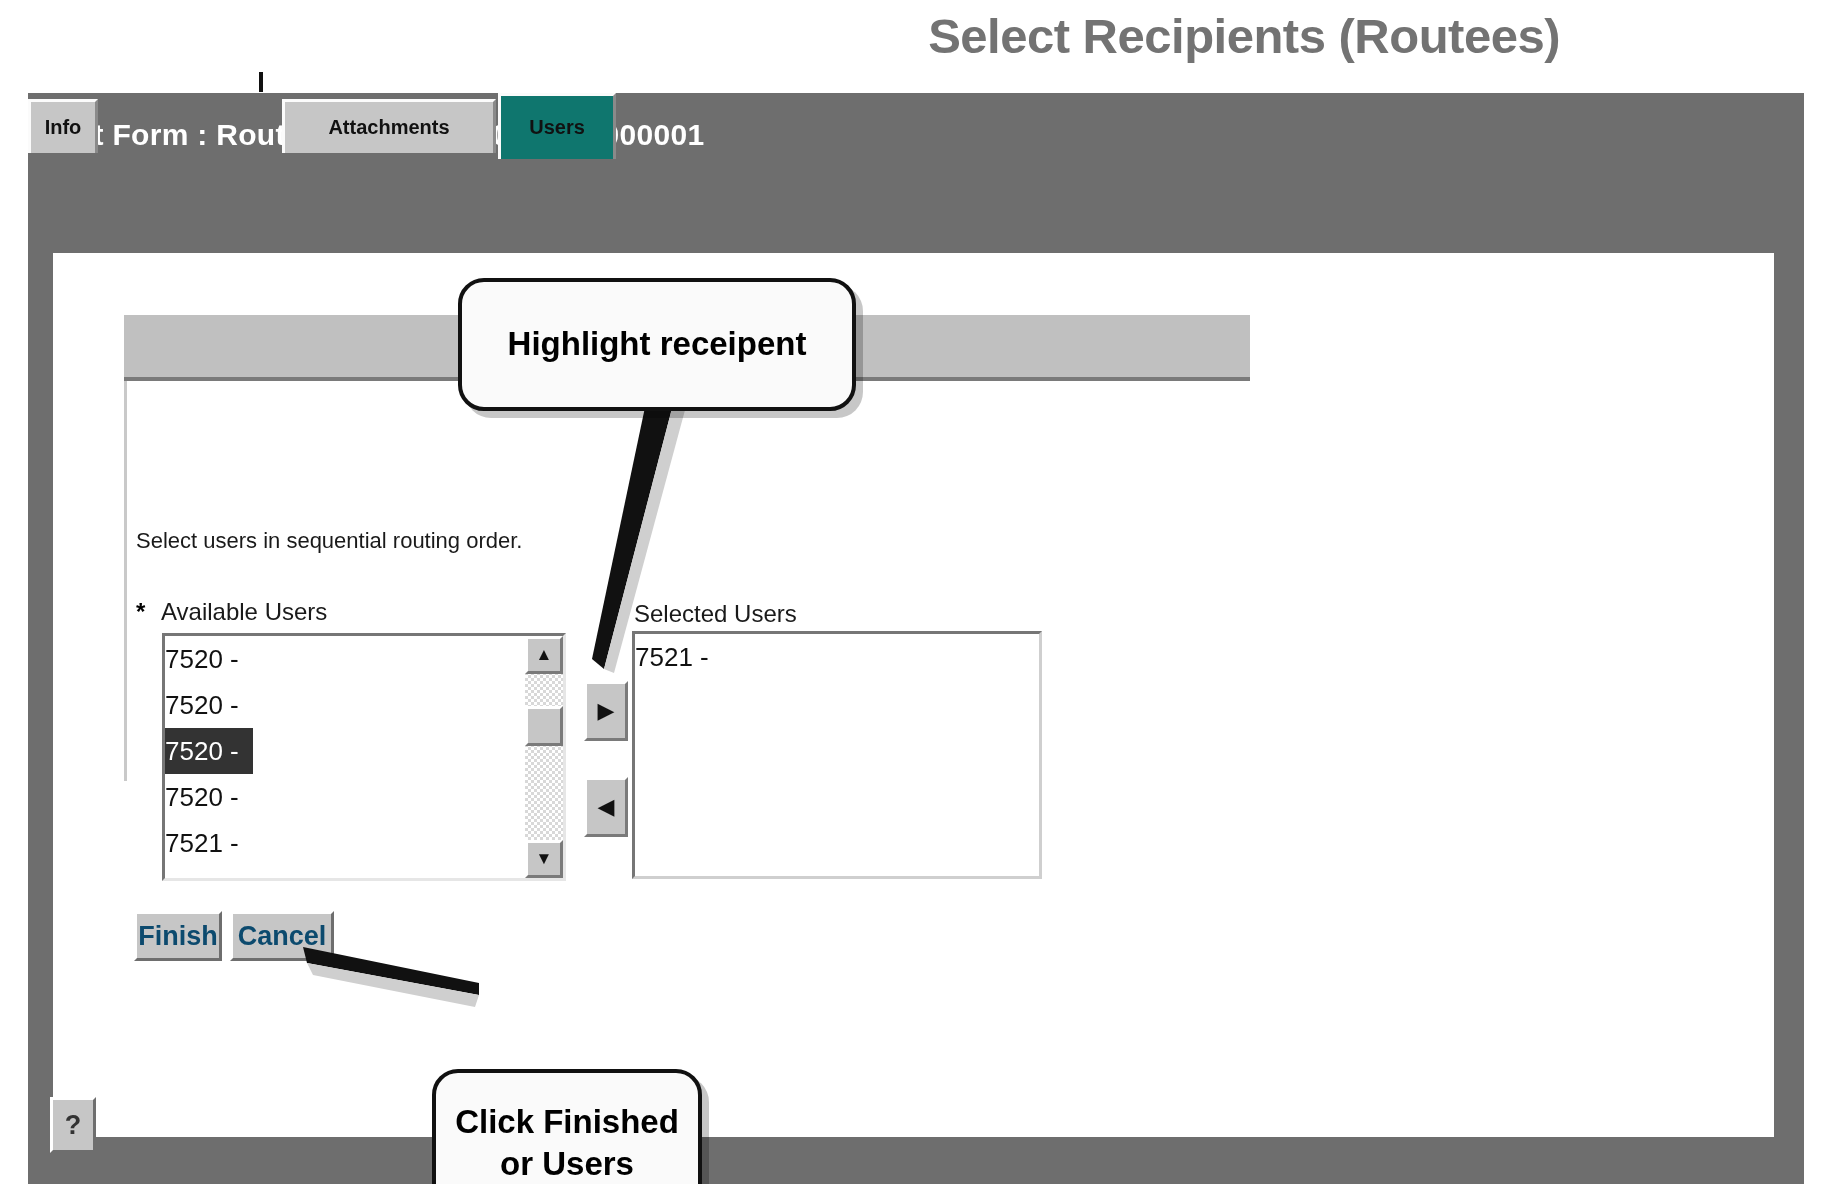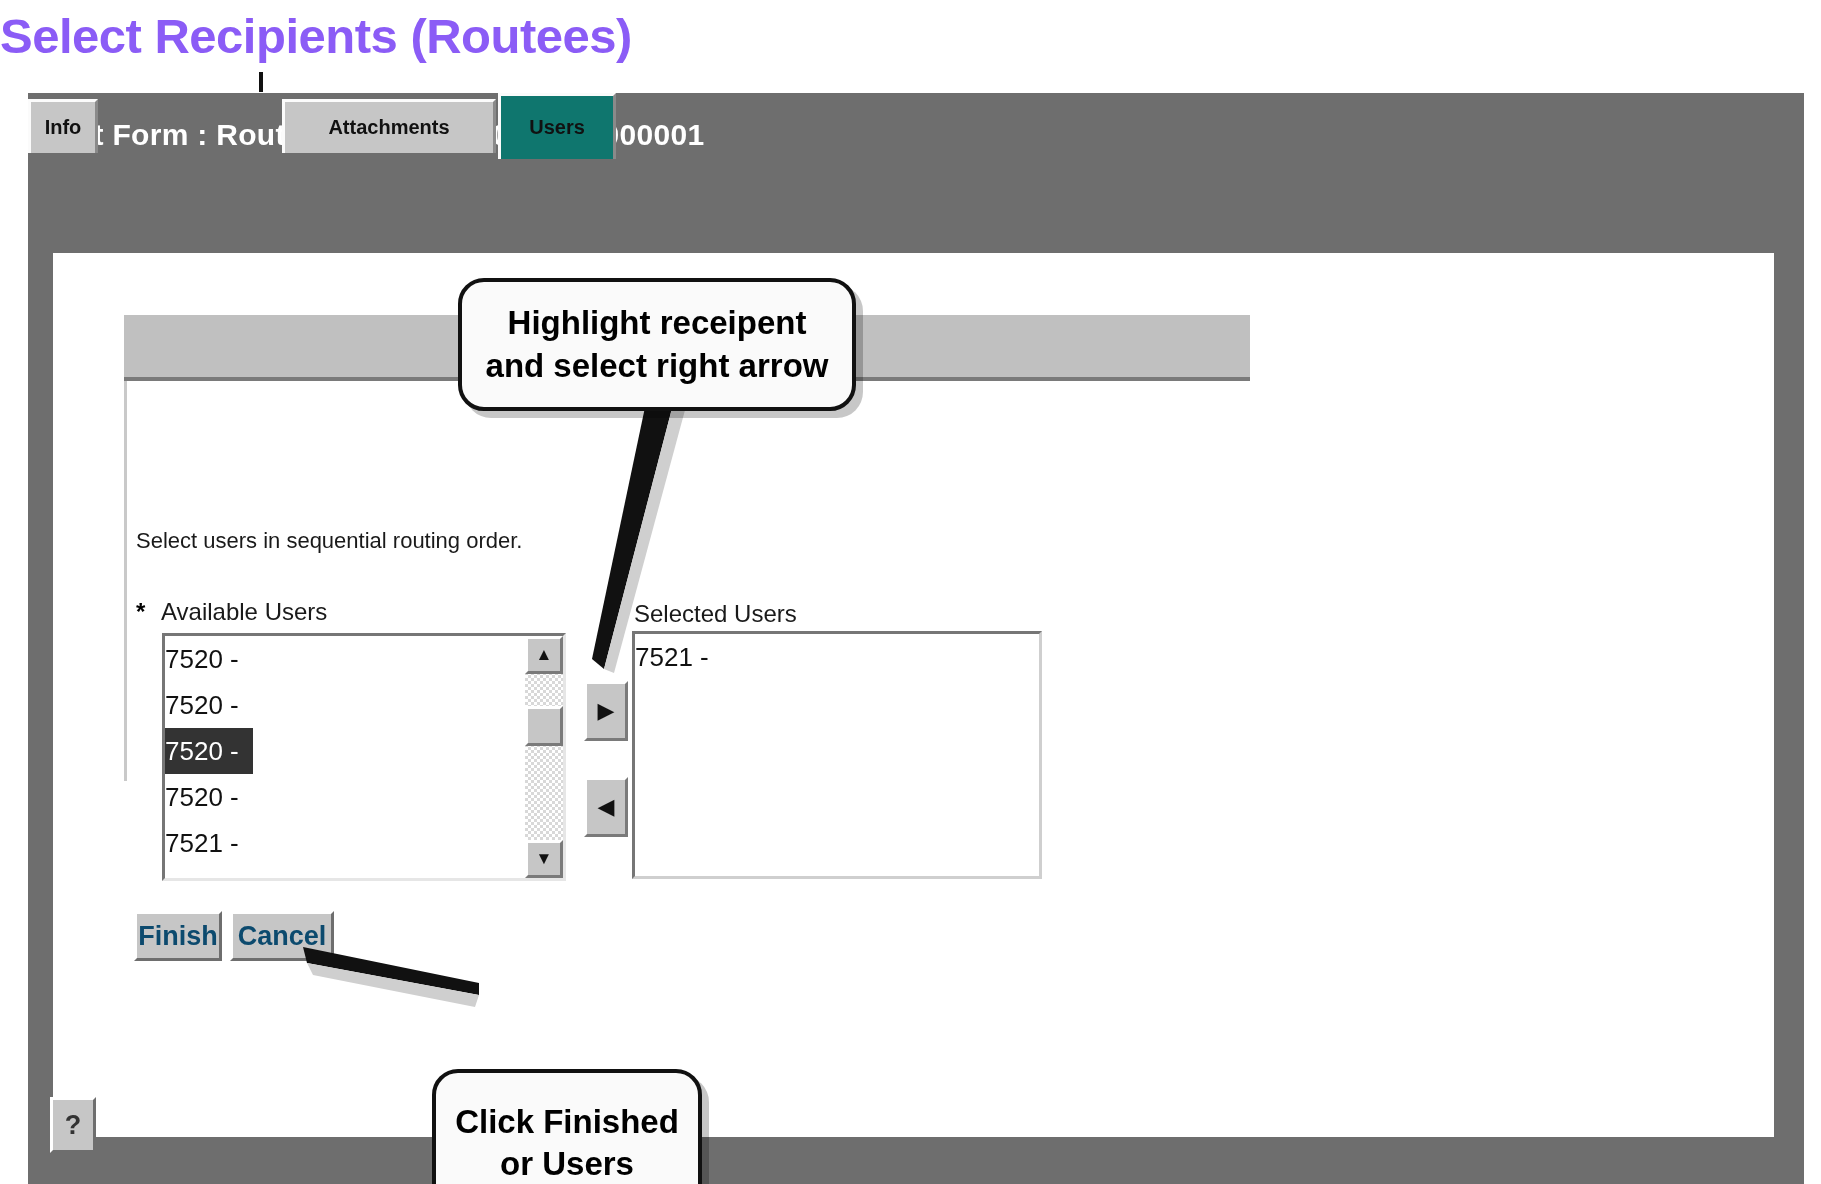--- a/index.html
+++ b/index.html
@@ -15,24 +15,24 @@
     font-family: "Liberation Sans", sans-serif;
     overflow: hidden;
   }
 
   
   #slide-title {
     position: absolute;
     left: 0;
     top: 8px;
     width: 1560px;
-    text-align: left;
+    text-align: right;
     font-size: 49px;
     font-weight: bold;
-    color: #8b5cf6;
+    color: #737373;
     letter-spacing: -0.5px;
     font-family: "Liberation Sans", sans-serif;
     white-space: nowrap;
   }
 
   
   #stray-tick {
     position: absolute;
     left: 259px;
     top: 72px;
@@ -453,21 +453,20 @@
     <polygon points="108,0 120,6 46,280 36,276" fill="#cfcfcf"></polygon>
   </svg>
 
   <svg class="tail" id="tail-finish" viewBox="0 0 180 90">
     <polygon points="0,14 176,50 176,62 4,30" fill="#111111"></polygon>
     <polygon points="4,30 176,62 172,74 10,42" fill="#cfcfcf"></polygon>
   </svg>
 
   <div class="callout" id="callout-highlight">
     <div>Highlight receipent</div>
-    <div>and select right arrow</div>
   </div>
 
   <div class="callout" id="callout-finish">
     <div>Click Finished</div>
     <div>or Users</div>
   </div>
 
 </div>
 
 </body></html>

